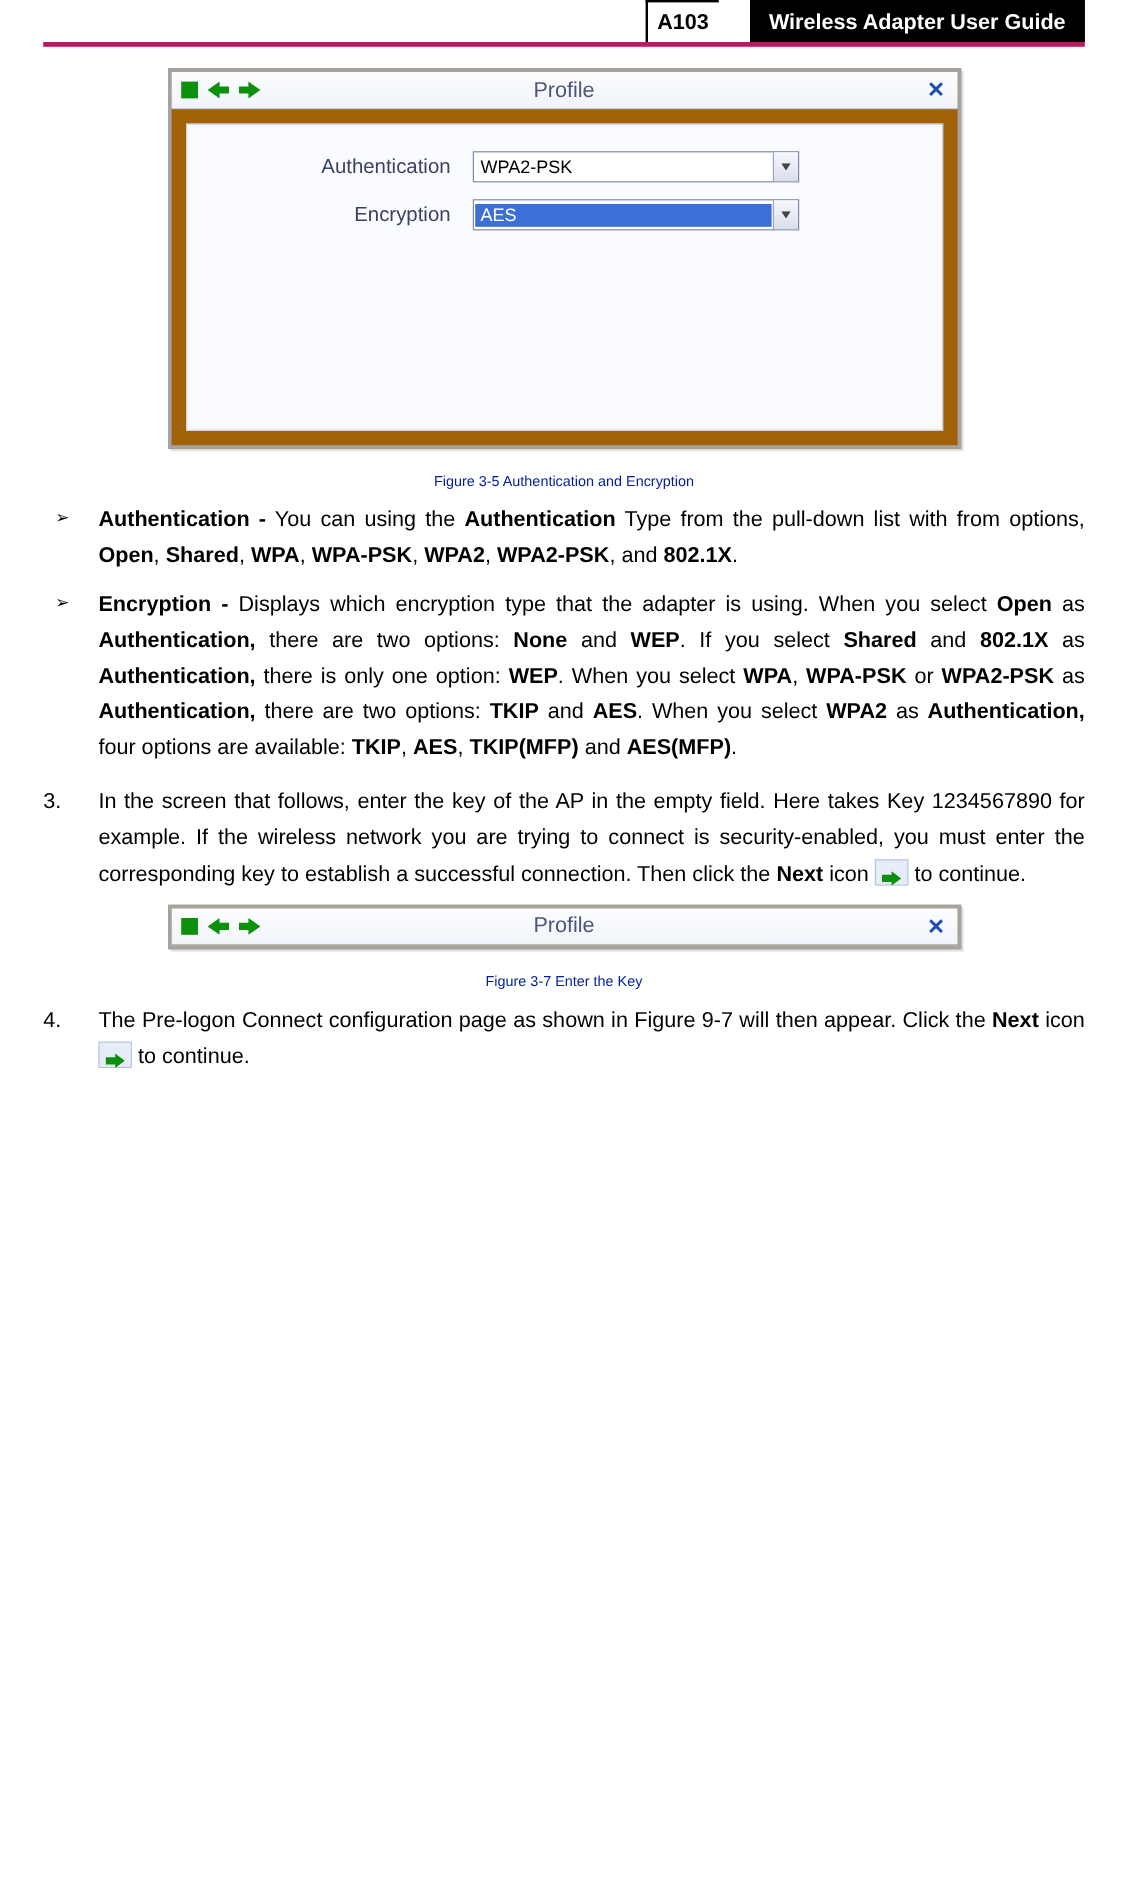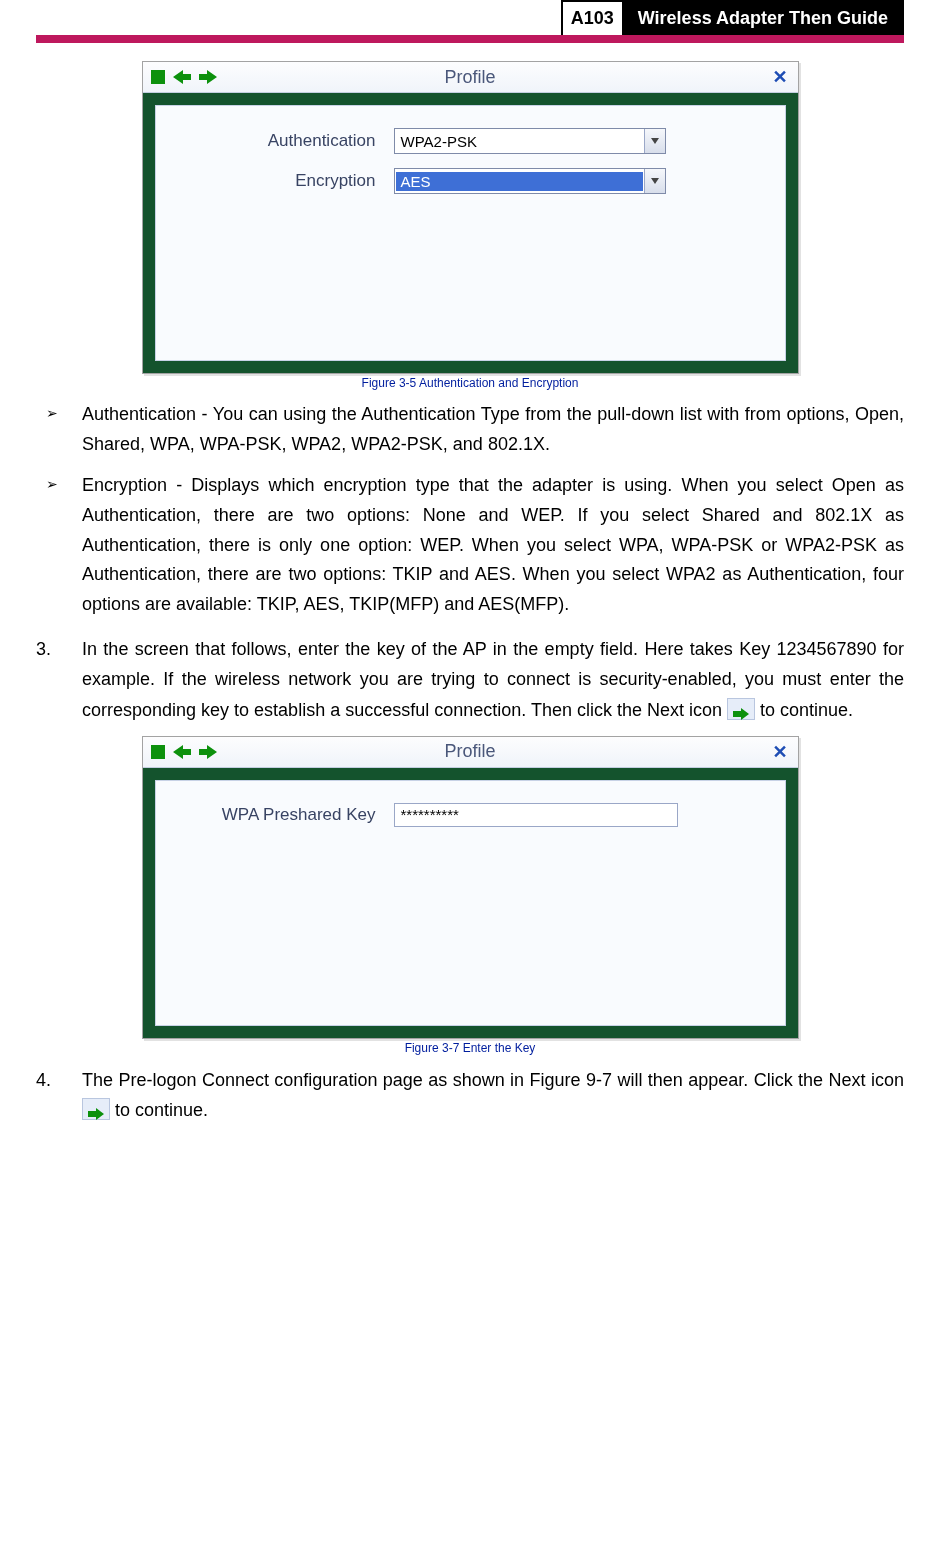--- a/index.html
+++ b/index.html
@@ -12,45 +12,46 @@
     width: 940px;
   }
   .page {
     padding: 0 36px;
     box-sizing: border-box;
   }
   .header {
     display: flex;
     justify-content: flex-end;
     align-items: flex-end;
-    border-bottom: 8px solid #be185d;
+    border-bottom: 4px solid #be185d;
     margin-bottom: 18px;
+    gap: 26px;
   }
   .header-left {
     background: #fff;
     color: #000;
     font-weight: bold;
     padding: 6px 8px 6px 8px;
     border: 2px solid #000;
     border-bottom: none;
     border-right: none;
   }
   .header-right {
     background: #000;
     color: #fff;
     font-weight: bold;
     padding: 6px 14px 6px 14px;
     border: 2px solid #000;
     border-bottom: none;
   }
   .dialog {
     width: 655px;
-    margin: 0 auto 2px auto;
-    border: 1px solid #a3a3a3;
-    background: #14532d;
+    margin: 0 auto 20px auto;
+    border: 3px solid #a3a3a3;
+    background: #a16207;
     box-shadow: 2px 2px 0 #e2e2e2;
   }
   .dialog-title {
     display: flex;
     align-items: center;
     height: 30px;
     position: relative;
     background: linear-gradient(#fdfdfe,#f0f4fa);
     border-bottom: 1px solid #c3cee0;
   }
@@ -182,36 +183,36 @@
     display:inline-block;
     width:26px;
     height:20px;
     background:#e6edf9;
     border:1px solid #b9c6df;
     vertical-align:middle;
     position:relative;
     top:-2px;
     text-align:center;
   }
-  b { font-weight:normal; }
+  b { font-weight:bold; }
   .footer {
     text-align:center;
     font-size:18px;
     margin-top:130px;
     padding-bottom:20px;
   }
 </style>
 </head>
 <body>
 
 <div class="page">
 
   <div class="header">
     <div class="header-left">A103</div>
-    <div class="header-right">Wireless Adapter Then Guide</div>
+    <div class="header-right">Wireless Adapter User Guide</div>
   </div>
 
   <div class="dialog">
     <div class="dialog-title">
       <div class="dialog-toolbar">
         <span class="stop-icon"></span>
         <span class="arrow-icon">
           <svg width="18" height="14">
               <polygon points="0,7 10,0 10,4 18,4 18,10 10,10 10,14" fill="#0d910d"></polygon>
             </svg>
@@ -285,28 +286,20 @@
         </span>
         <span class="arrow-icon">
           <svg width="18" height="14">
               <polygon points="18,7 8,0 8,4 0,4 0,10 8,10 8,14" fill="#0d910d"></polygon>
             </svg>
         </span>
       </div>
       <div class="dialog-title-text">Profile</div>
       <div class="close-x">✕</div>
     </div>
-    <div class="dialog-body">
-      <div class="inner-panel short">
-        <div class="form-row">
-          <div class="form-label">WPA Preshared Key</div>
-          <input class="text-input" type="text" value="**********" style="">
-        </div>
-      </div>
-    </div>
   </div>
   <div class="caption">Figure 3-7 Enter the Key</div>
 
   <div class="body-text">
     <ol class="numbered">
       <li>
         <span class="num">4.</span>
         <span>The Pre-logon Connect configuration page as shown in Figure 9-7 will then appear. Click the </span><b>Next</b><span> icon </span><span class="inline-icon"><svg width="16" height="12" style="margin-top:3px;">
               <polygon points="16,6 8,0 8,3 0,3 0,9 8,9 8,12" fill="#0d910d"></polygon>
             </svg></span><span> to continue.</span>

